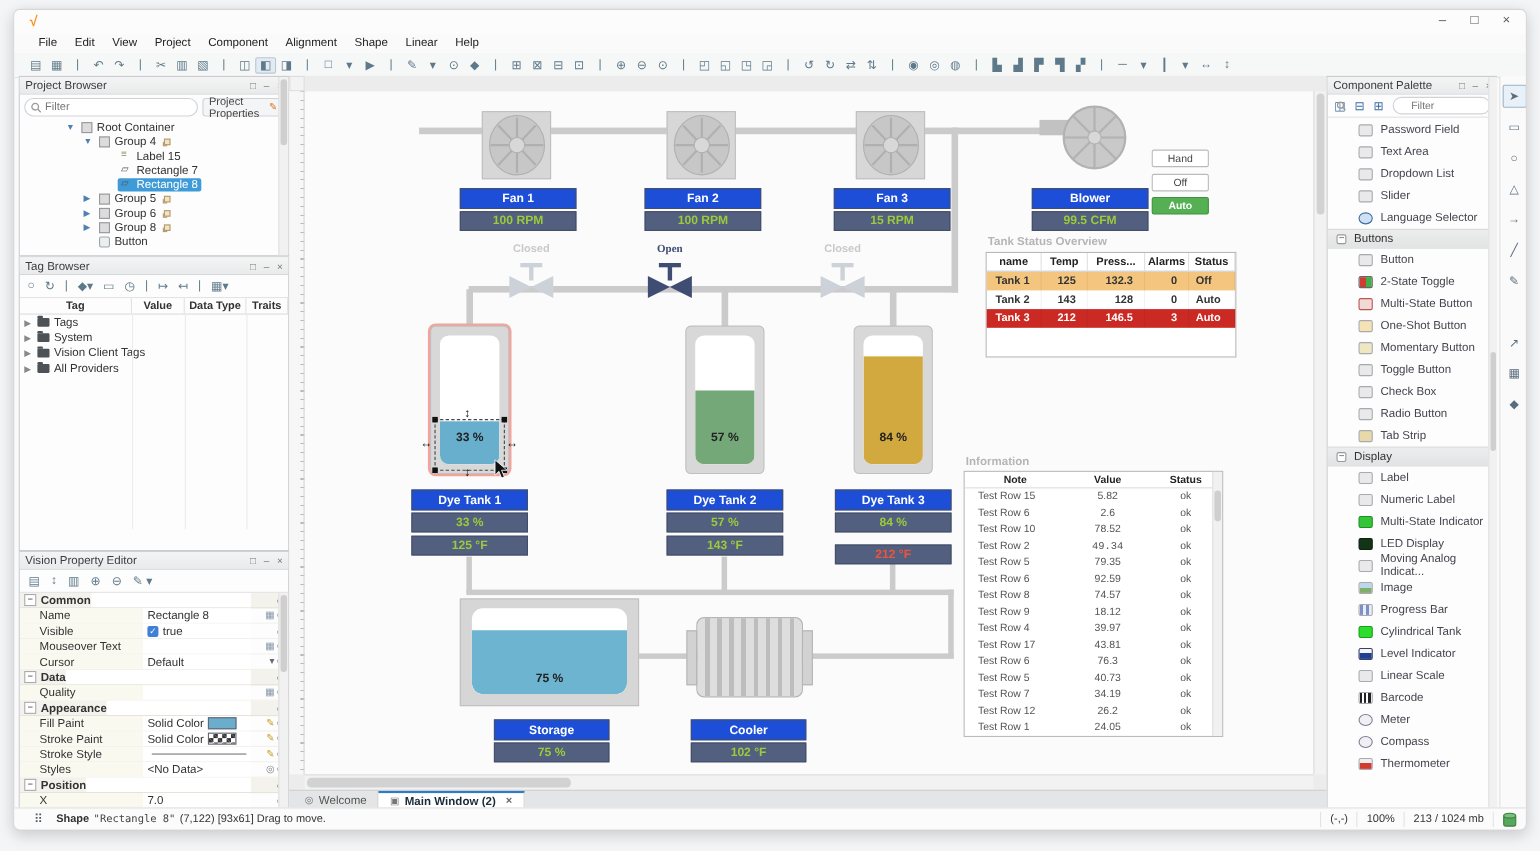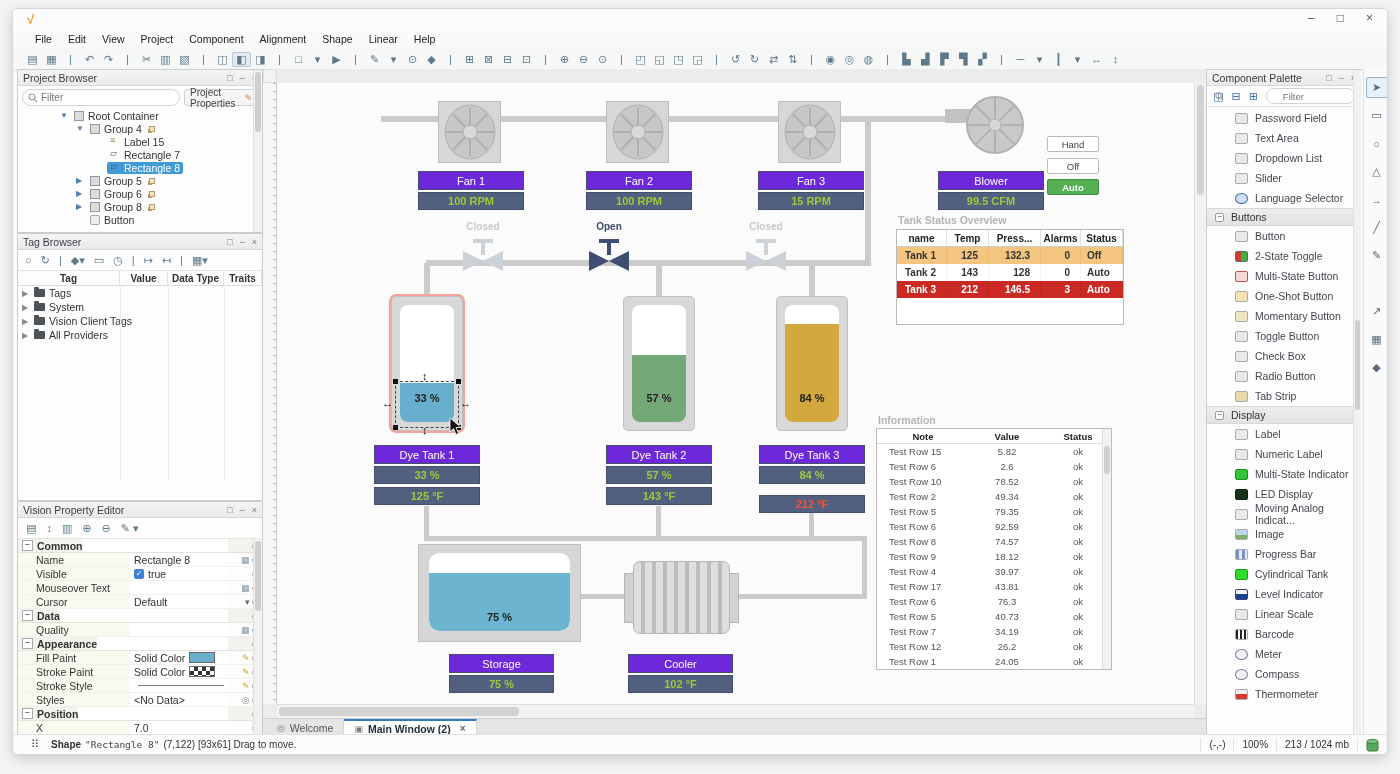--- a/index.html
+++ b/index.html
@@ -79,27 +79,27 @@
   
   .canvas{position:absolute;left:250px;top:60px;width:943px;height:667px;background:#ececec;}
   .ruler-corner{position:absolute;left:0;top:0;width:14px;height:14px;background:#f3f3f3;border:1px solid #ddd;}
   .hruler{position:absolute;left:14px;top:0;height:14px;right:12px;background:#f7f7f7;border-bottom:1px solid #ccc;overflow:hidden;background-image:repeating-linear-gradient(90deg,#bbb 0 1px,transparent 1px 8px);background-size:100% 4px;background-position:0 10px;background-repeat:no-repeat;}
   .hruler .nums{display:flex;padding-left:51px;}
   .hruler .nums span{width:80px;flex:0 0 auto;font-size:7.5px;color:#888;border-left:1px solid #999;padding-left:2px;height:14px;}
   .vruler{position:absolute;left:0;top:14px;width:14px;height:621px;background:#f7f7f7;border-right:1px solid #ccc;background-image:repeating-linear-gradient(180deg,#bbb 0 1px,transparent 1px 8px);background-size:4px 100%;background-position:10px 0;background-repeat:no-repeat;}
   .surface{position:absolute;left:14px;top:14px;width:917px;height:621px;background:#fbfbfb;overflow:hidden;}
   .pipe{position:absolute;background:#cbcbcb;}
   .fan-sq{position:absolute;width:63px;height:62px;background:#d7d7d7;border:1px solid #bfbfbf;display:flex;align-items:center;justify-content:center;}
-  .nameplate{position:absolute;width:106px;height:19px;background:#6d28d9;border:1px solid #434e69;color:#fff;font-weight:normal;font-size:11px;display:flex;align-items:center;justify-content:center;}
+  .nameplate{position:absolute;width:106px;height:19px;background:#1d4ed8;border:1px solid #434e69;color:#fff;font-weight:bold;font-size:11px;display:flex;align-items:center;justify-content:center;}
   .valueplate{position:absolute;width:106px;height:18px;background:#535f7e;border:1px solid #434e69;color:#9acb3b;font-weight:bold;font-size:11px;display:flex;align-items:center;justify-content:center;}
   .valueplate[data-tone="alarm"]{color:#f2543a;}
   .hoa{position:absolute;width:52px;height:16px;background:#fff;border:1px solid #bbb;border-radius:2px;font-size:9.5px;color:#444;display:flex;align-items:center;justify-content:center;}
   .hoa[data-active="true"]{background:#55b054;border-color:#3f9140;color:#fff;font-weight:bold;}
   .valve-label{position:absolute;width:70px;text-align:center;font-size:10px;font-weight:bold;color:#c9c9c9;}
-  .valve-label[data-state="open"]{color:#3e4d71;}
+  .valve-label[data-state="open"]{color:#3e4d71;font-family:Liberation Serif, serif;}
   .tank{position:absolute;width:72px;height:135px;background:#d8d8d8;border:1px solid #c0c0c0;border-radius:5px;}
   .tank .inner{position:absolute;left:8px;top:8px;right:8px;bottom:8px;background:#fff;border-radius:8px;overflow:hidden;display:flex;flex-direction:column;justify-content:flex-end;}
   .tank .fill{width:100%;}
   .tank .pct{position:absolute;left:0;right:0;bottom:26px;text-align:center;font-size:11px;font-weight:bold;color:#222;}
   .tank[data-selected="true"]{box-shadow:0 0 0 2px #f2a49c;}
   .sel-box{position:absolute;border:1px dashed #444;}
   .handle{position:absolute;width:5px;height:5px;background:#111;}
   .sel-arrow{position:absolute;color:#111;font-size:11px;font-weight:bold;line-height:10px;}
   .scene-title{position:absolute;font-size:10.5px;font-weight:bold;color:#b5b5b5;}
   .ts-table{position:absolute;background:#fff;border:1px solid #b9b9b9;font-size:10px;}
@@ -828,21 +828,21 @@
             </div>
 
             <div class="info-row">
               <span style="width:92px;">Test Row 10</span>
               <span style="width:76px;">78.52</span>
               <span style="flex:1;">ok</span>
             </div>
 
             <div class="info-row">
               <span style="width:92px;">Test Row 2</span>
-              <span style="width:76px;">49.34</span>
+              <span style="width:76px;font-family:Liberation Mono, monospace;">49.34</span>
               <span style="flex:1;">ok</span>
             </div>
 
             <div class="info-row">
               <span style="width:92px;">Test Row 5</span>
               <span style="width:76px;">79.35</span>
               <span style="flex:1;">ok</span>
             </div>
 
             <div class="info-row">

